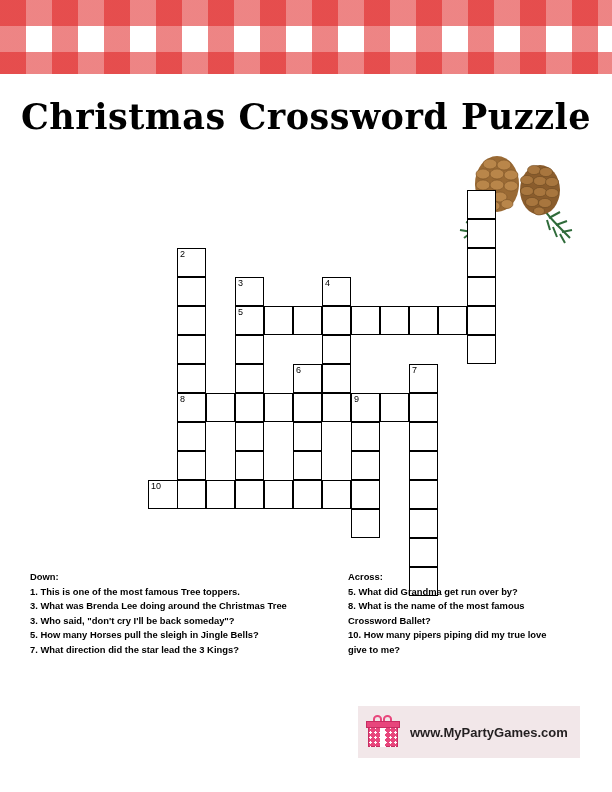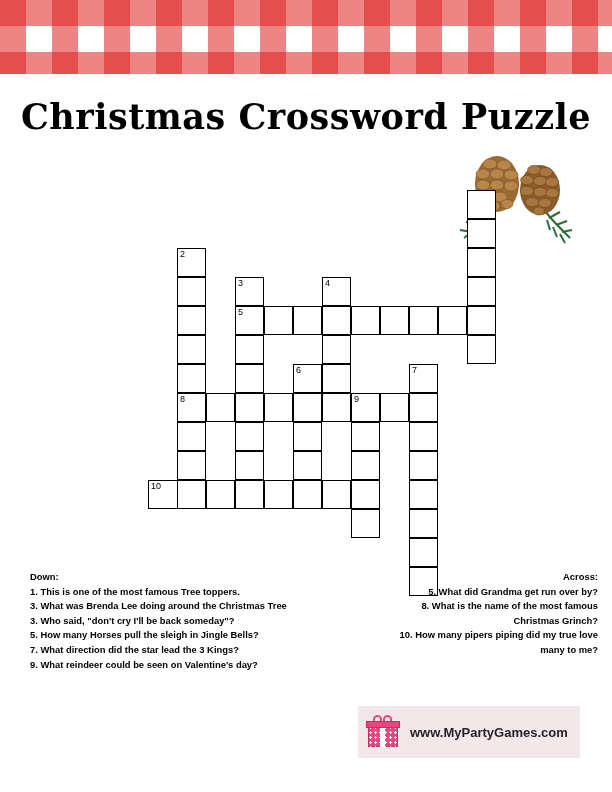--- a/index.html
+++ b/index.html
@@ -107,21 +107,21 @@
     height: 110px;
   }
   .clue-col {
     position: absolute;
     font-size: 9.4px;
     font-weight: 700;
     line-height: 14.6px;
     color: #000000;
   }
   .clue-col.down { left: 30px; width: 320px; }
-  .clue-col.across { left: 348px; width: 250px; text-align: right; }
+  .clue-col.across { left: 348px; width: 250px; }
   .clue-head { font-weight: 700; }
   .clue-line { font-weight: 700; }
 
   
   .footer {
     position: absolute;
     left: 358px;
     top: 706px;
     width: 222px;
     height: 52px;
@@ -325,29 +325,28 @@
   </div>
 
 <div class="clues">
   <div class="clue-col down">
     <div class="clue-head">Down:</div>
     <div class="clue-line">1. This is one of the most famous Tree toppers.</div>
     <div class="clue-line">3. What was Brenda Lee doing around the Christmas Tree</div>
     <div class="clue-line">3. Who said, "don't cry I'll be back someday"?</div>
     <div class="clue-line">5. How many Horses pull the sleigh in Jingle Bells?</div>
     <div class="clue-line">7. What direction did the star lead the 3 Kings?</div>
-    <div class="clue-line">9. What reindeer could be seen on Valentine's day?</div>
   </div>
   <div class="clue-col across">
     <div class="clue-head">Across:</div>
     <div class="clue-line">5. What did Grandma get run over by?</div>
     <div class="clue-line">8. What is the name of the most famous</div>
-    <div class="clue-line">Christmas Grinch?</div>
+    <div class="clue-line">Crossword Ballet?</div>
     <div class="clue-line">10. How many pipers piping did my true love</div>
-    <div class="clue-line">many to me?</div>
+    <div class="clue-line">give to me?</div>
   </div>
 </div>
 
 <div class="footer">
   <div class="gift-icon">
     <div class="gift-bow-l"></div>
     <div class="gift-bow-r"></div>
     <div class="gift-box"></div>
     <div class="gift-dots"></div>
     <div class="gift-vrib"></div>

